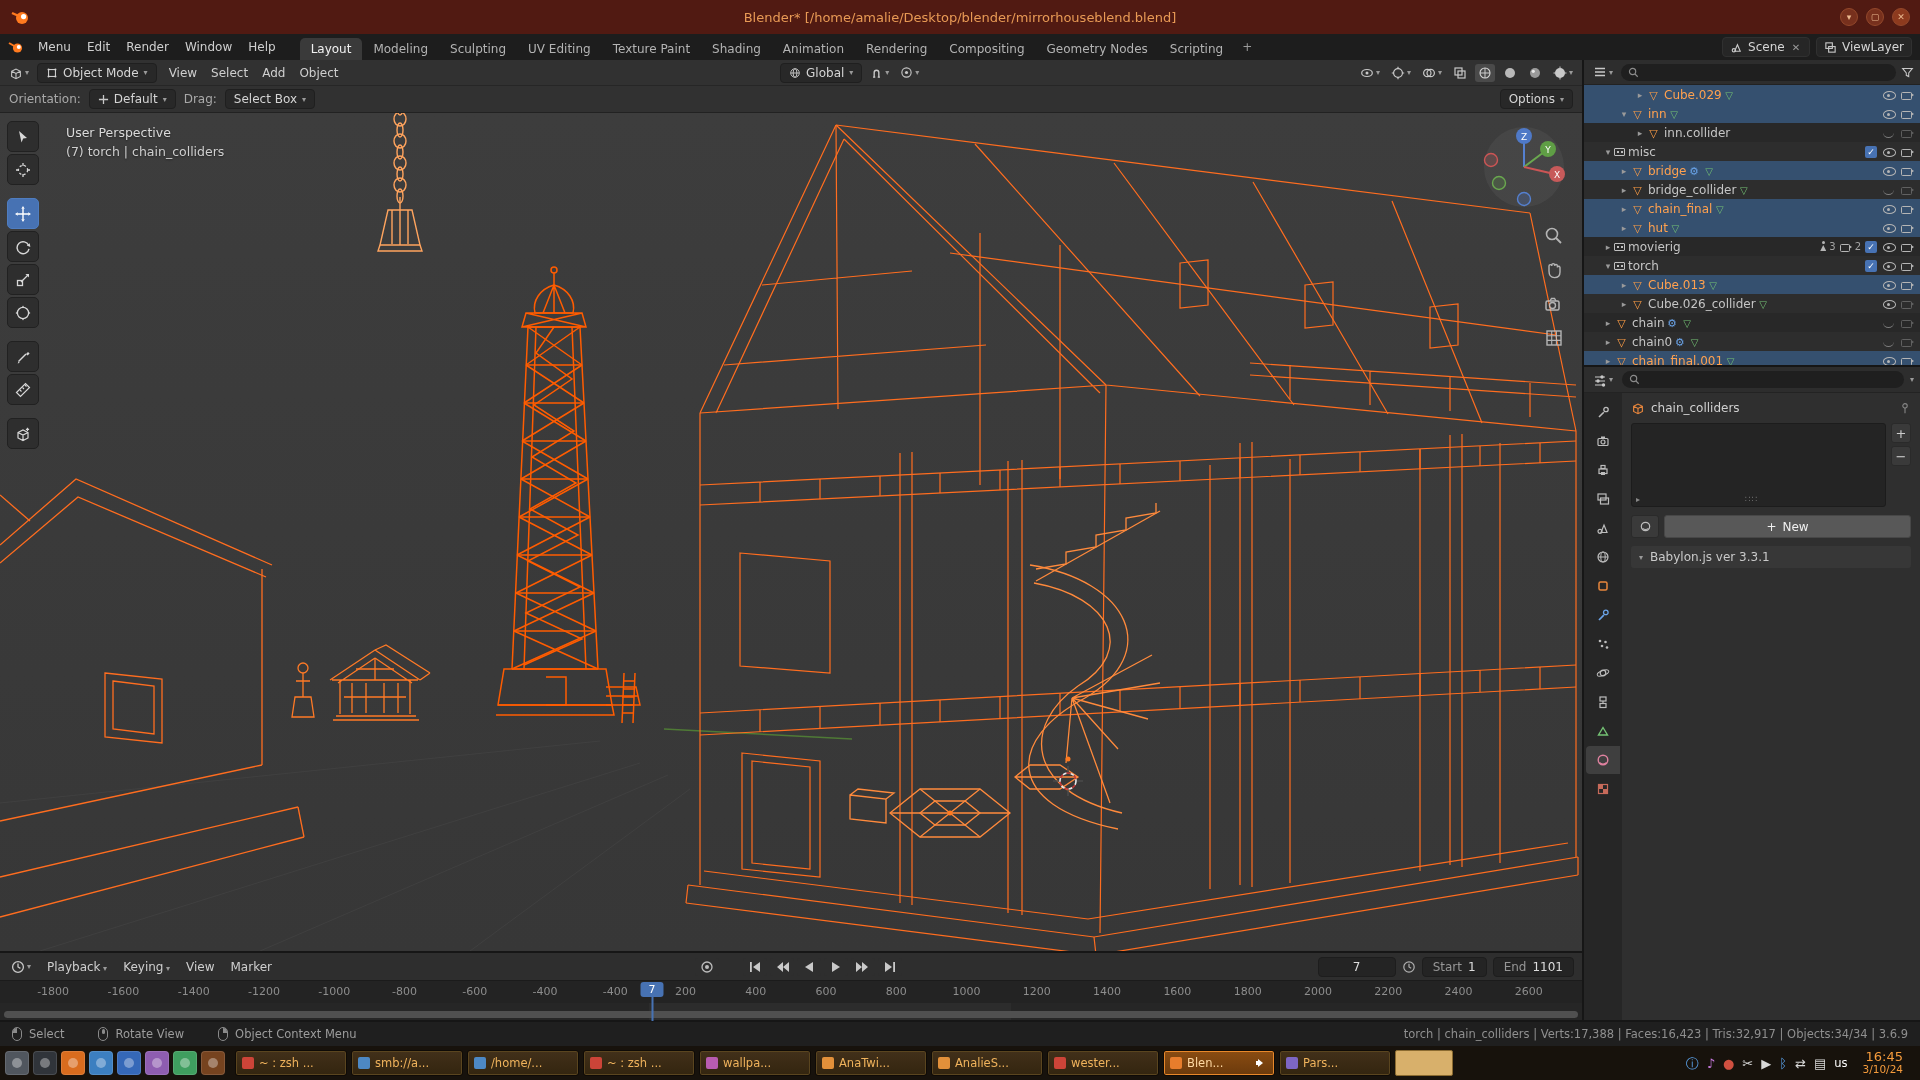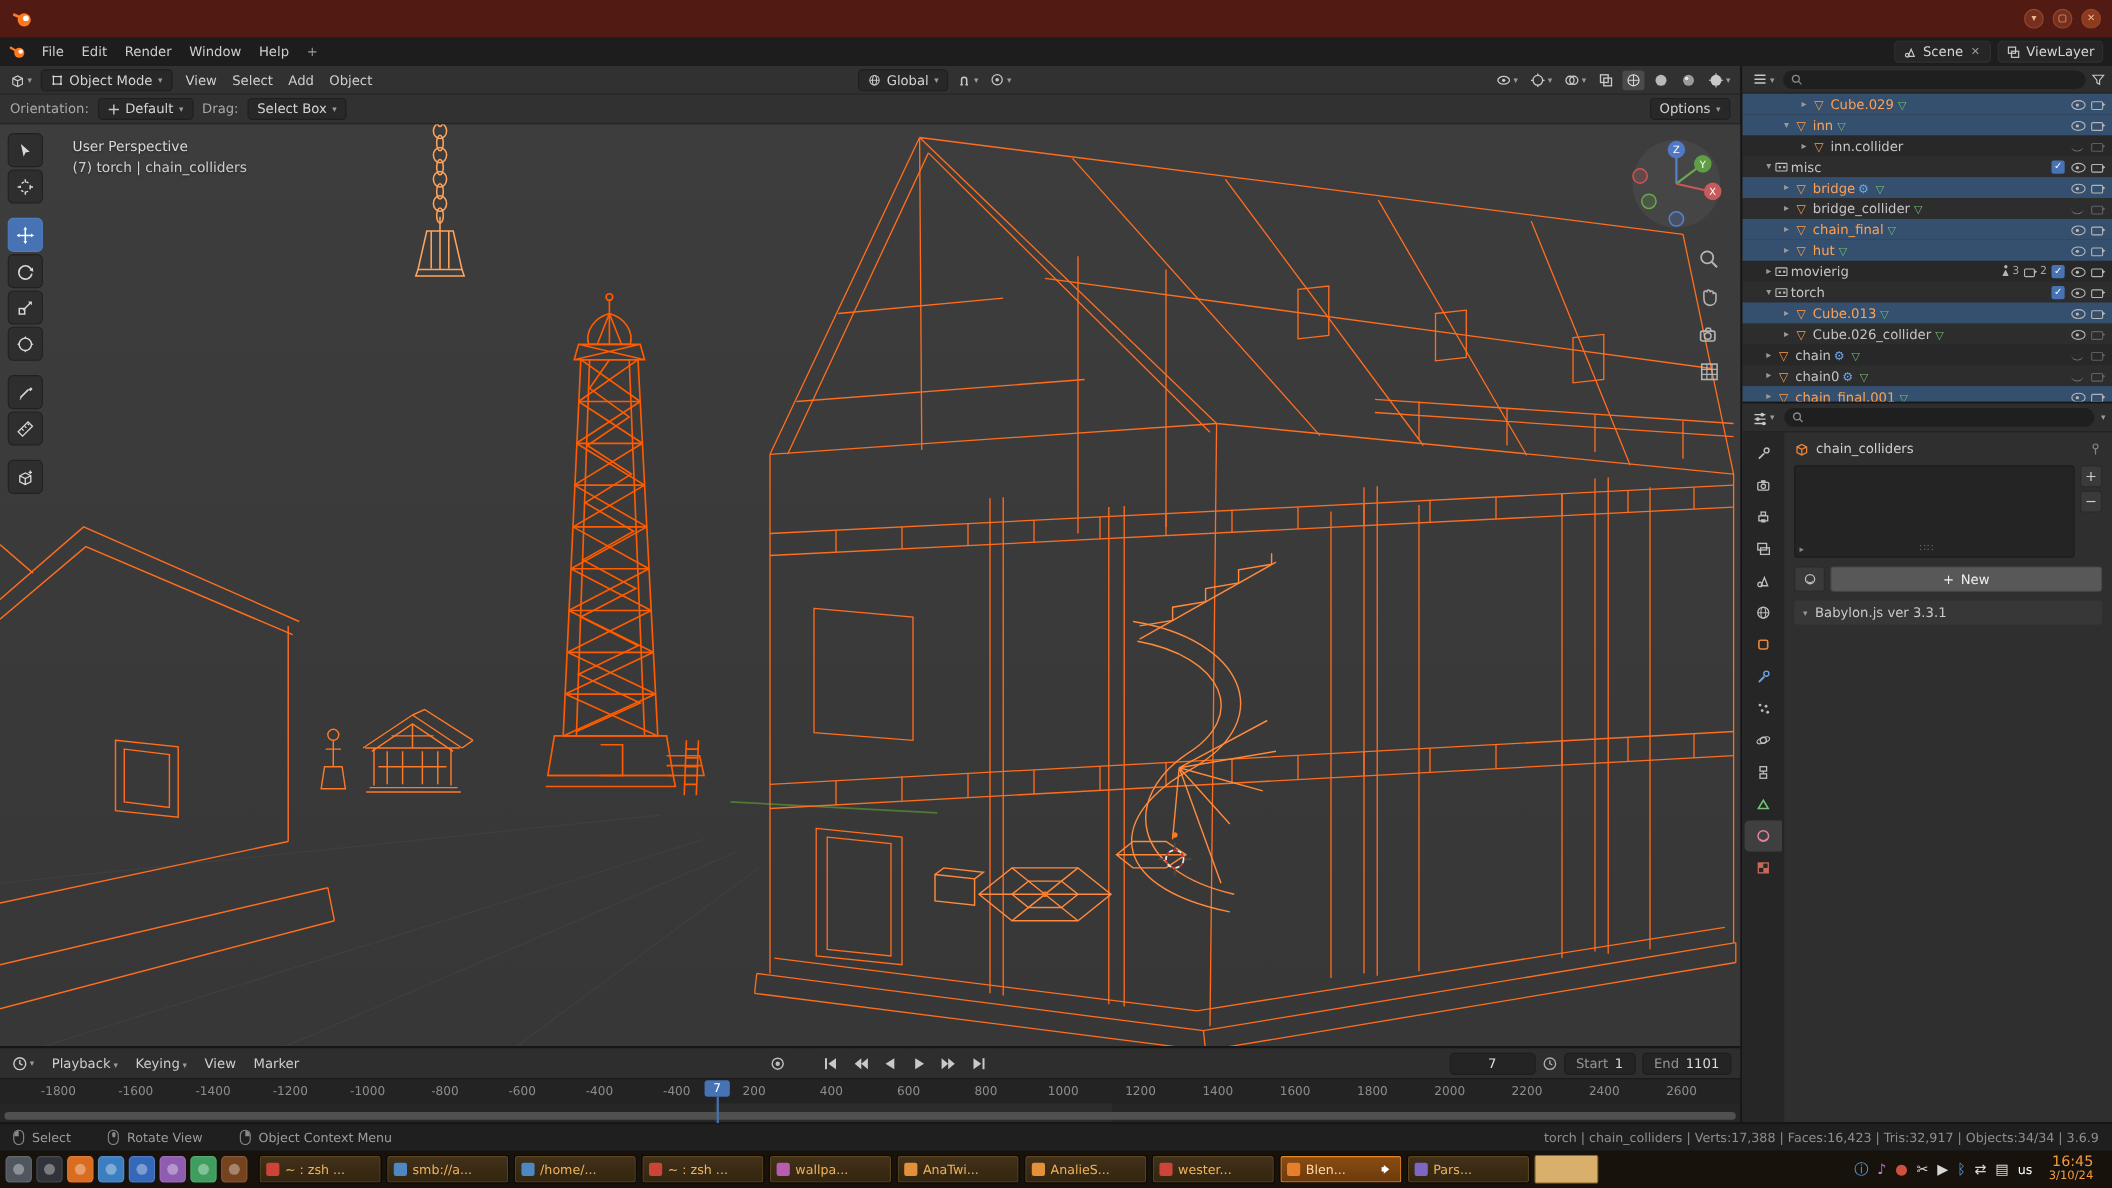--- a/index.html
+++ b/index.html
@@ -166,40 +166,55 @@
 <body>
 
 <div id="root">
 
   <div id="titlebar">
     <svg width="20" height="20" viewBox="0 0 20 20">
       <path d="M2,6 L11,10" stroke="#ff7a1f" stroke-width="2.4" fill="none"></path>
       <circle cx="12" cy="11" r="6" fill="#ff7a1f"></circle>
         <circle cx="13.6" cy="9.6" r="2.6" fill="#fff"></circle>
     </svg>
+    <div class="tb-title">Blender* [/home/amalie/Desktop/blender/mirrorhouseblend.blend]</div>
     <div class="winbtns">
       <div class="winbtn">▾</div>
       <div class="winbtn">▢</div>
       <div class="winbtn close">✕</div>
     </div>
   </div>
 
   <div id="topbar">
     <svg width="16" height="16" viewBox="0 0 16 16" style="margin-right:6px">
       <path d="M1,4 L8,8" stroke="#ff7a1f" stroke-width="2" fill="none"></path>
       <circle cx="9.5" cy="9" r="4.6" fill="#ff7a1f"></circle>
         <circle cx="10.8" cy="7.9" r="2" fill="#fff"></circle>
     </svg>
     <div class="tb-menus">
 
-    <span class="menu-item">File</span>
+    <span class="menu-item">Menu</span>
         <span class="menu-item">Edit</span>
         <span class="menu-item">Render</span>
         <span class="menu-item">Window</span>
         <span class="menu-item">Help</span>
+      </div>
+    <div class="tabs">
+
+    <div class="wtab active">Layout</div>
+        <div class="wtab">Modeling</div>
+        <div class="wtab">Sculpting</div>
+        <div class="wtab">UV Editing</div>
+        <div class="wtab">Texture Paint</div>
+        <div class="wtab">Shading</div>
+        <div class="wtab">Animation</div>
+        <div class="wtab">Rendering</div>
+        <div class="wtab">Compositing</div>
+        <div class="wtab">Geometry Nodes</div>
+        <div class="wtab">Scripting</div>
       </div>
     <span class="wtab-add">+</span>
     <div class="topbar-right">
       <div class="sel-pill">
         <svg width="13" height="13" viewBox="0 0 14 14">
             <path d="M5,11 L8,4 L11,11 Z" stroke="#c8c8c8" fill="none" stroke-width="1.2"></path>
             <circle cx="4.2" cy="10" r="1.8" stroke="#c8c8c8" fill="none" stroke-width="1.2"></circle>
           </svg>
         <span>Scene</span>
         <span class="mini-x">✕</span>

